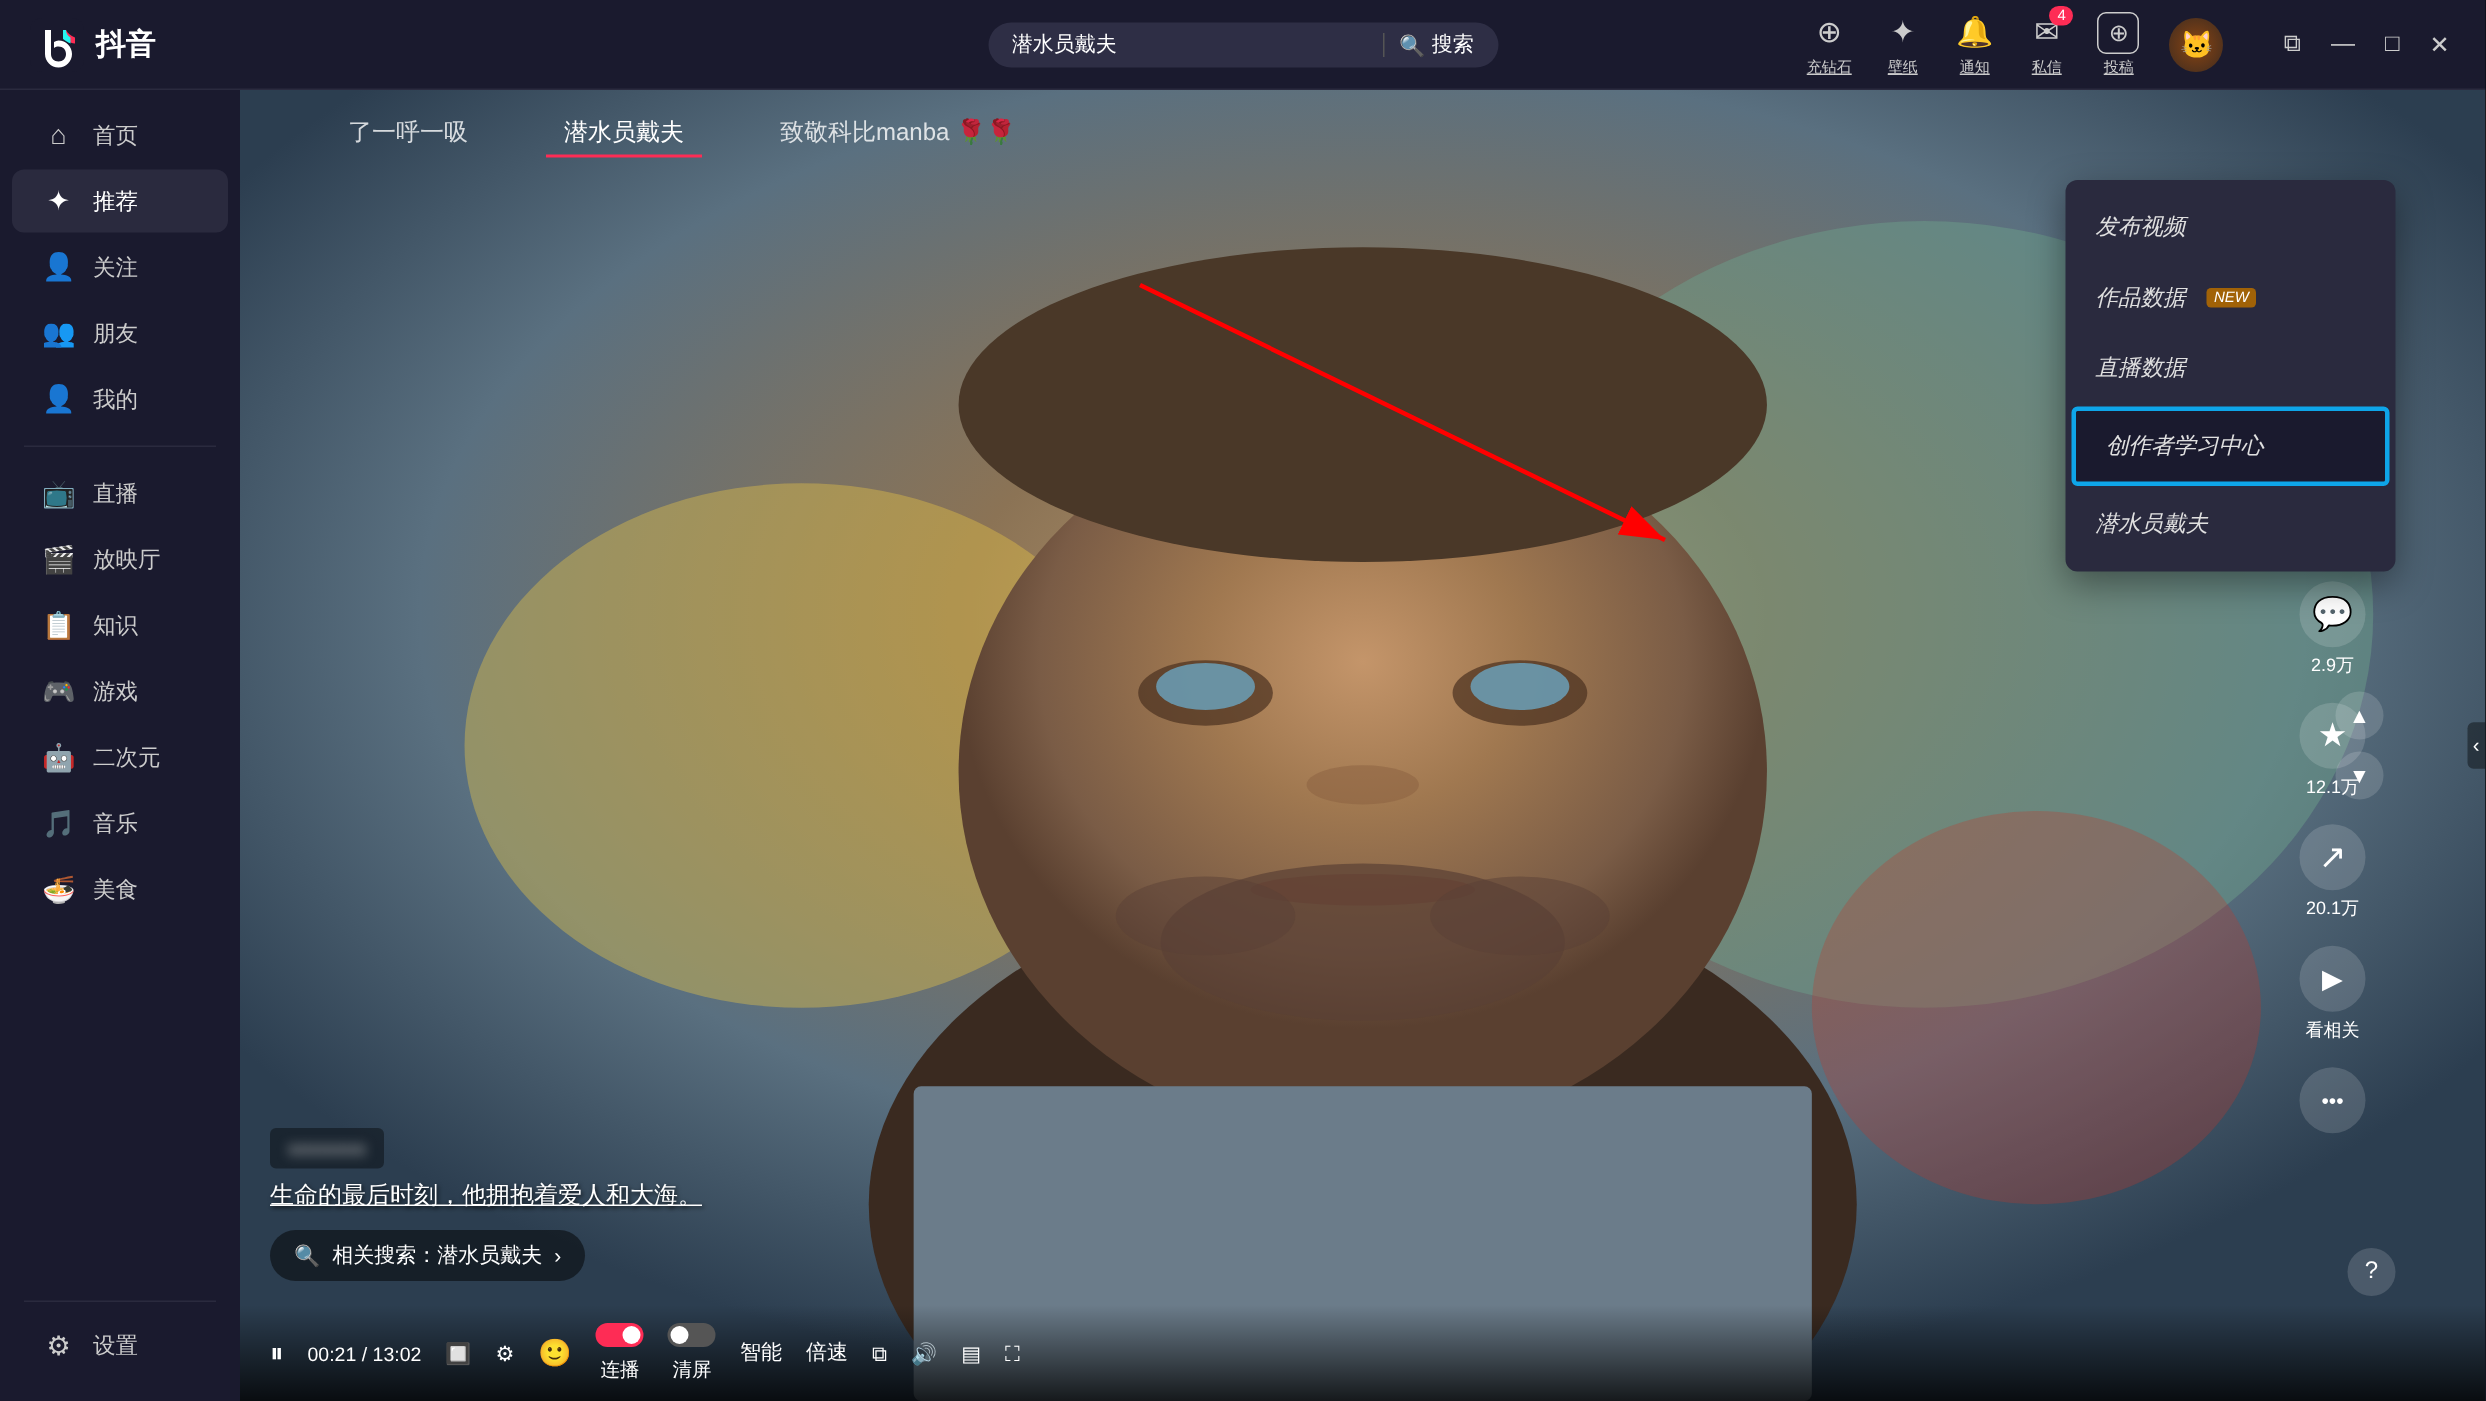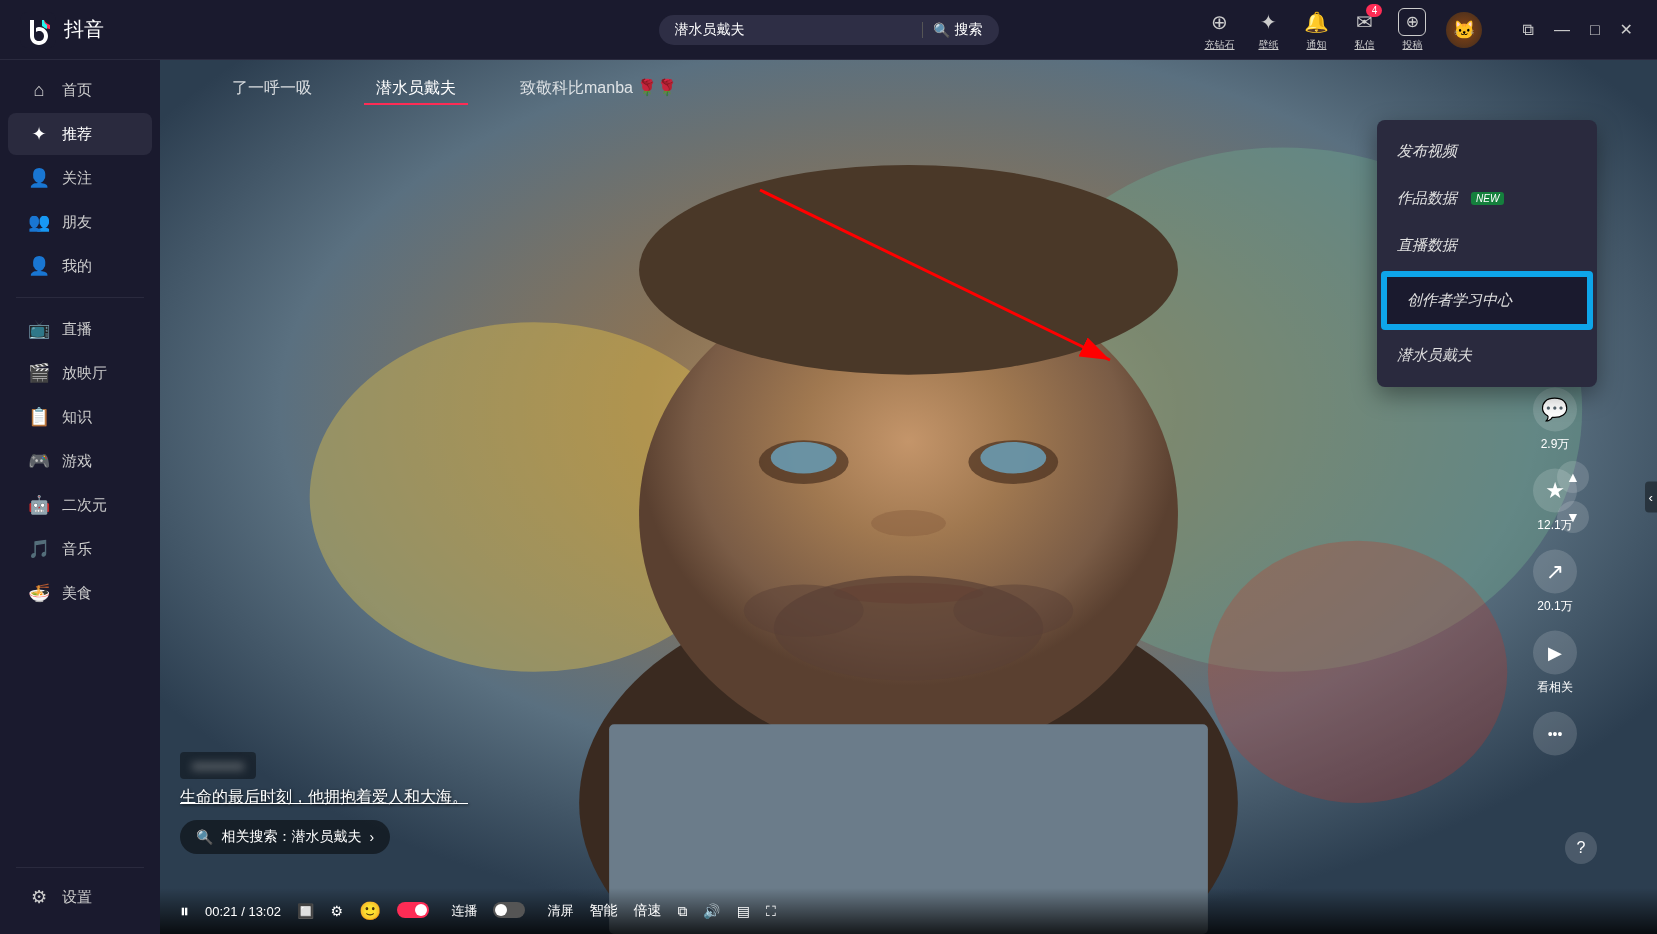--- a/index.html
+++ b/index.html
@@ -31,21 +31,21 @@
       width: 160px;
     }
 
     .logo-icon {
       width: 36px;
       height: 36px;
     }
 
     .logo-text {
       font-size: 20px;
-      font-weight: normal;
+      font-weight: bold;
       color: #fff;
     }
 
     .search-bar {
       display: flex;
       align-items: center;
       background: #2e2e45;
       border-radius: 20px;
       padding: 6px 16px;
       width: 340px;
@@ -403,25 +403,26 @@
       border-radius: 20px;
       padding: 6px 16px;
       color: #ccc;
       font-size: 13px;
       outline: none;
       cursor: text;
     }
 
     .ctrl-toggle {
       display: flex;
-      align-items: flex-start;
-      gap: 22px;
+      align-items: center;
+      gap: 6px;
       font-size: 13px;
       color: #fff;
       cursor: pointer;
+      flex-direction: column;
     }
 
     .toggle-switch {
       width: 32px;
       height: 16px;
       background: #555;
       border-radius: 8px;
       position: relative;
       cursor: pointer;
     }
@@ -466,27 +467,27 @@
       color: #e0e0e0;
       display: flex;
       align-items: center;
       gap: 8px;
       transition: background 0.15s;
       font-style: italic;
     }
 
     .dropdown-item.highlighted {
       background: #1a1a2e;
-      border: 6px solid #0ea5e9;
+      border: 3px solid #0ea5e9;
       border-radius: 4px;
       margin: 2px 4px;
     }
 
     .new-badge {
-      background: #15803d;
+      background: #a16207;
       color: #fff;
       font-size: 10px;
       padding: 1px 5px;
       border-radius: 3px;
       margin-left: 6px;
     }
 
     
     .collapse-btn {
       position: absolute;

